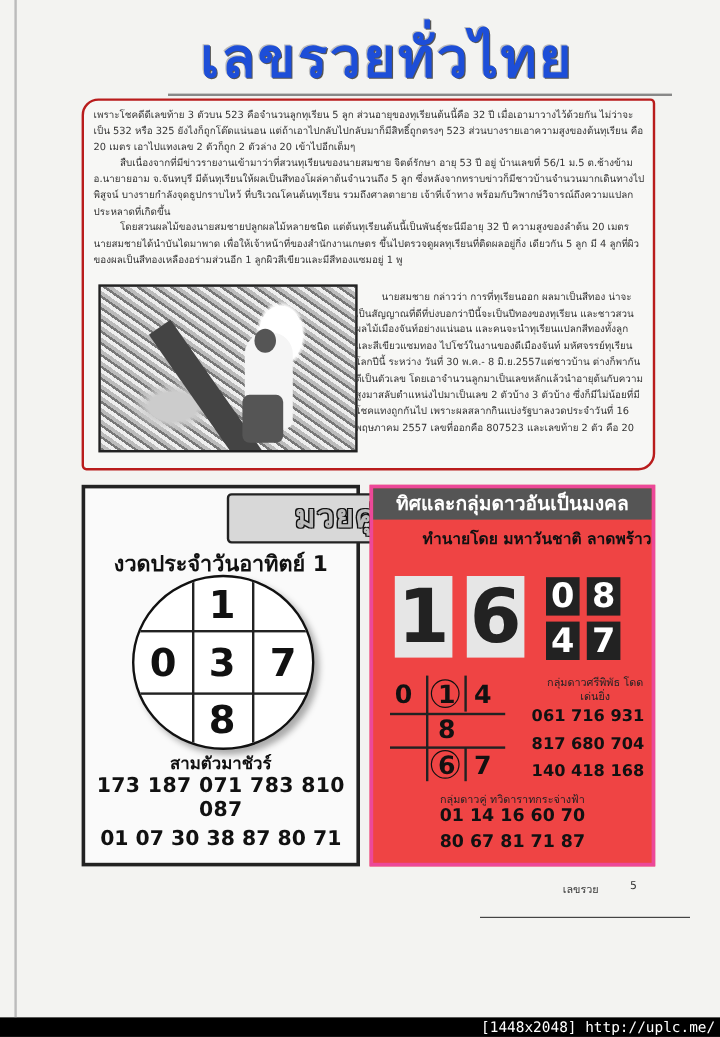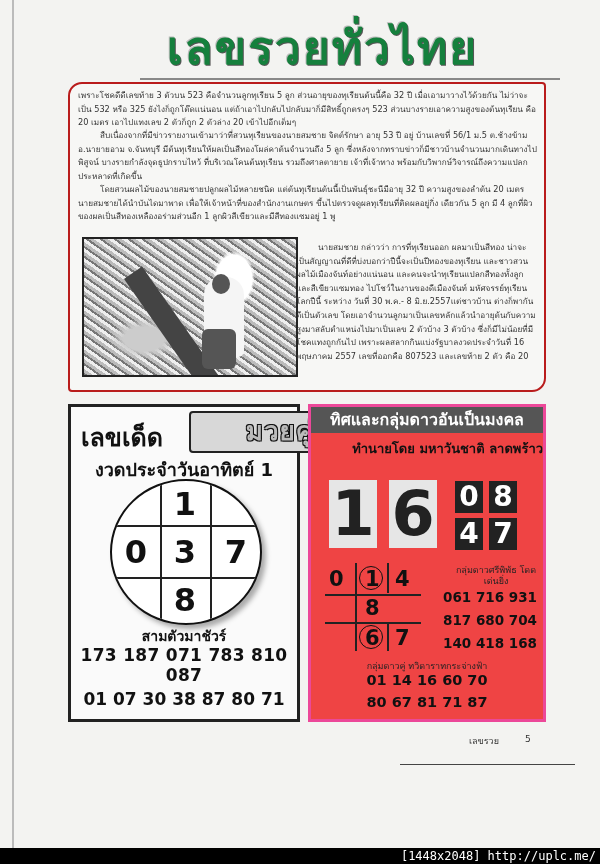--- a/index.html
+++ b/index.html
@@ -1,19 +1,19 @@
 <!DOCTYPE html>
 <html><head>
 <meta charset="utf-8">
 <style>
   html,body{margin:0;padding:0;}
   body{width:600px;height:864px;background:#000;position:relative;overflow:hidden;font-family:"DejaVu Sans",sans-serif;}
   .page{position:absolute;left:0;top:0;width:600px;height:848px;background:#f3f3f1;}
   .page-edge{position:absolute;left:12px;top:0;width:2px;height:848px;background:#bbb;}
-  .masthead{position:absolute;left:150px;top:22px;width:345px;height:52px;font-family:"DejaVu Sans",sans-serif;font-weight:bold;font-size:46px;color:#15803d;letter-spacing:2px;text-align:center;line-height:52px;
+  .masthead{position:absolute;left:150px;top:22px;width:345px;height:52px;font-family:"DejaVu Sans",sans-serif;font-weight:bold;font-size:46px;color:#1d4ed8;letter-spacing:2px;text-align:center;line-height:52px;
     text-shadow:1px 1px 0 #555,-1px -1px 0 #bbb;}
   .masthead-rule{position:absolute;left:140px;top:78px;width:420px;height:2px;background:#888;}
   .article{position:absolute;left:68px;top:82px;width:474px;height:306px;border:2px solid #b91c1c;border-radius:14px 4px 14px 4px;background:#f7f7f5;}
   .article p{margin:0;font-size:8.2px;line-height:13.6px;color:#333;position:absolute;}
   .p1{left:8px;top:5px;width:460px;}
   .p2{left:8px;top:45px;width:460px;text-indent:22px;}
   .p3{left:8px;top:99px;width:460px;text-indent:22px;}
   .p4{left:226px;top:157px;width:240px;text-indent:22px;}
   .photo{position:absolute;left:12px;top:153px;width:212px;height:136px;border:2px solid #222;overflow:hidden;
     background:
@@ -77,21 +77,20 @@
     <div class="photo" title="ชายปีนบันไดบนต้นทุเรียน">
       <div class="trunk"></div>
       <div class="person"></div>
       <div class="head"></div>
       <div class="legs"></div>
     </div>
     <p class="p4">นายสมชาย กล่าวว่า การที่ทุเรียนออก ผลมาเป็นสีทอง น่าจะเป็นสัญญาณที่ดีที่บ่งบอกว่าปีนี้จะเป็นปีทองของทุเรียน และชาวสวนผลไม้เมืองจันท์อย่างแน่นอน และคนจะนำทุเรียนแปลกสีทองทั้งลูก และสีเขียวแซมทอง ไปโชว์ในงานของดีเมืองจันท์ มหัศจรรย์ทุเรียนโลกปีนี้ ระหว่าง วันที่ 30 พ.ค.- 8 มิ.ย.2557แต่ชาวบ้าน ต่างก็พากันตีเป็นตัวเลข โดยเอาจำนวนลูกมาเป็นเลขหลักแล้วนำอายุต้นกับความสูงมาสลับตำแหน่งไปมาเป็นเลข 2 ตัวบ้าง 3 ตัวบ้าง ซึ่งก็มีไม่น้อยที่มีโชคแทงถูกกันไป เพราะผลสลากกินแบ่งรัฐบาลงวดประจำวันที่ 16 พฤษภาคม 2557 เลขที่ออกคือ 807523 และเลขท้าย 2 ตัว คือ 20</p>
   </div>
 
   <div class="box-left">
-    <div class="bl-title">เลขเด็ด</div>
     <div class="bl-badge">มวยคู่</div>
     <div class="bl-date">งวดประจำวันอาทิตย์ 1 มิ.ย. 57</div>
     <div class="circle">
       <div class="vline" style="left:48px"></div>
       <div class="vline" style="left:98px"></div>
       <div class="hline" style="top:44px"></div>
       <div class="hline" style="top:96px"></div>
       <div class="cd" style="left:53px;top:4px">1</div>
       <div class="cd" style="left:4px;top:52px">0</div>
       <div class="cd" style="left:53px;top:52px">3</div>

